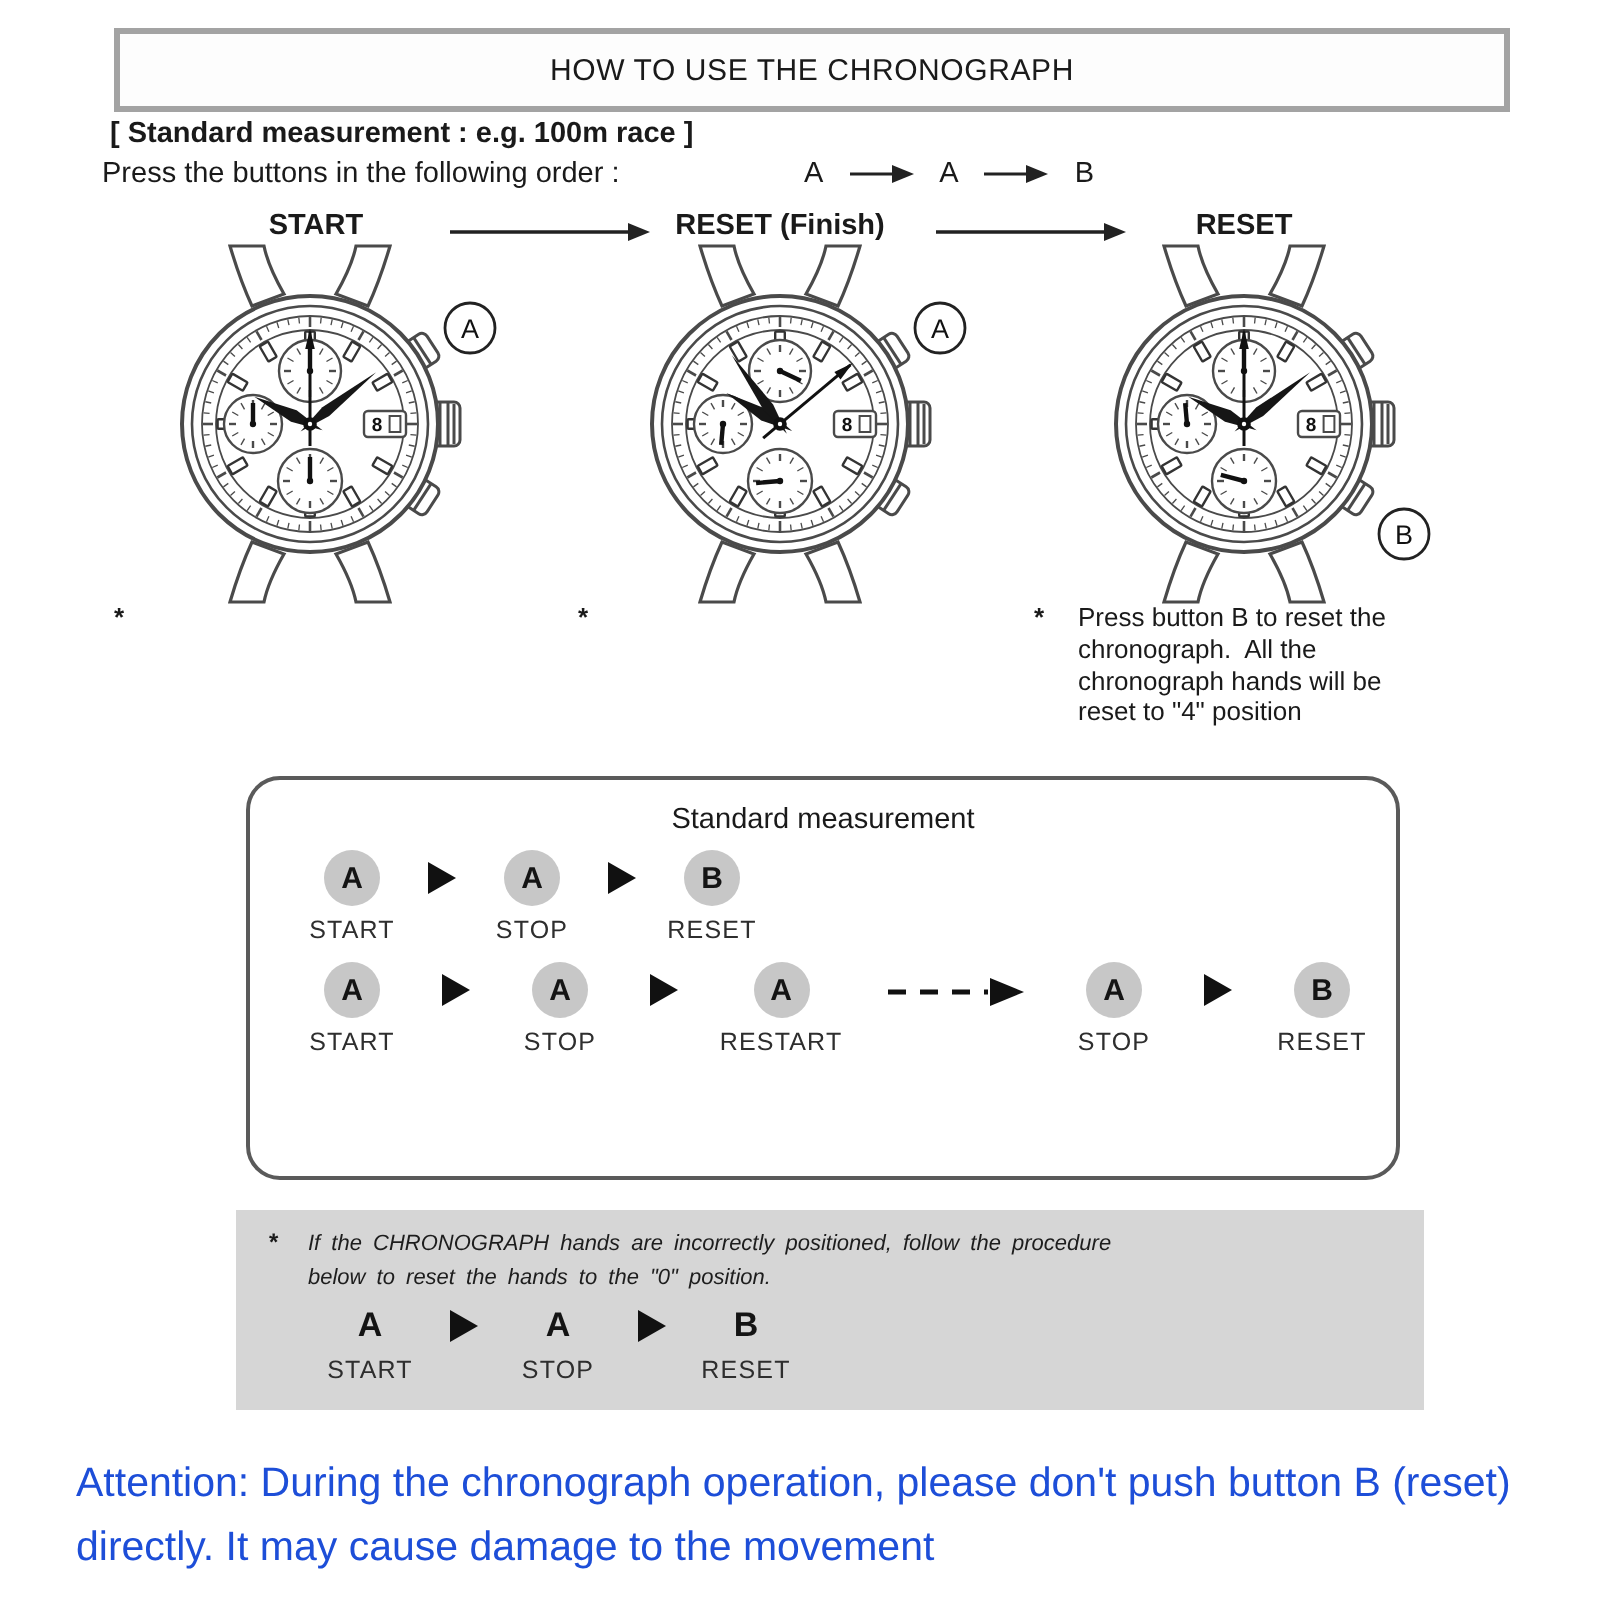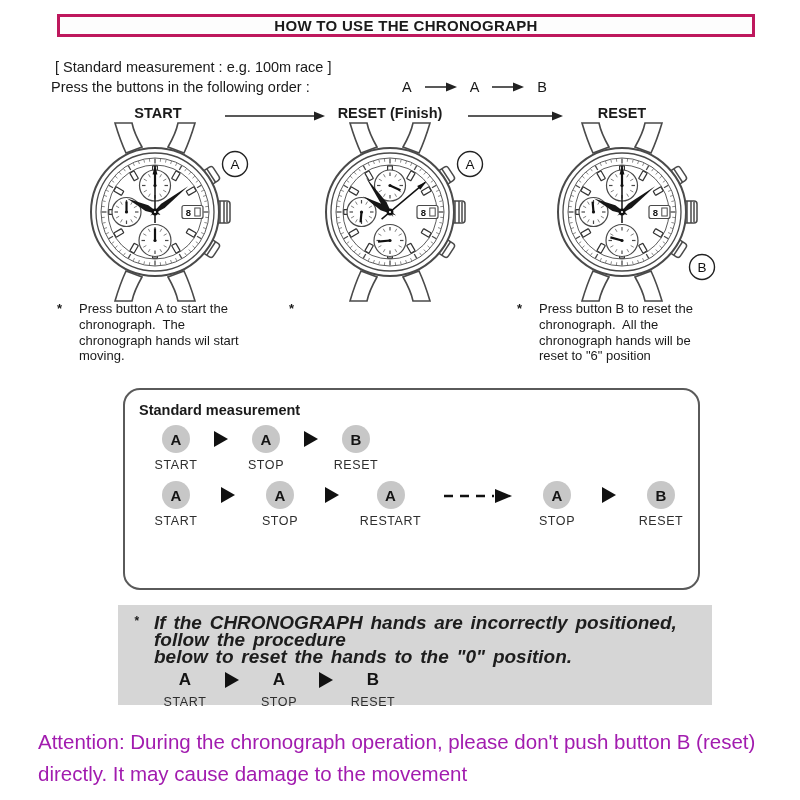--- a/index.html
+++ b/index.html
@@ -1,23 +1,23 @@
 <!DOCTYPE html>
 <html><head>
 <meta charset="utf-8">
 <style>
   html,body{margin:0;padding:0;background:#ffffff;}
   body{width:800px;height:800px;font-family:"Liberation Sans","DejaVu Sans",sans-serif;color:#1a1a1a;}
   .page{position:relative;width:800px;height:800px;background:#fff;overflow:hidden;}
 
-  .title-box{position:absolute;left:57px;top:14px;width:698px;height:23px;border:3px solid #be185d;
+  .title-box{position:absolute;left:57px;top:14px;width:698px;height:42px;border:3px solid #a3a3a3;
     box-sizing:border-box;display:flex;align-items:center;justify-content:center;
-    font-size:15px;font-weight:bold;letter-spacing:.3px;background:#fdfdfd;}
-
-  .section-heading{position:absolute;left:55px;top:59px;font-size:14.5px;font-weight:normal;}
+    font-size:15px;font-weight:normal;letter-spacing:.3px;background:#fdfdfd;}
+
+  .section-heading{position:absolute;left:55px;top:59px;font-size:14.5px;font-weight:bold;}
   .intro-text{position:absolute;left:51px;top:79px;font-size:14.5px;}
   .intro-seq{position:absolute;left:402px;top:78px;display:flex;align-items:center;column-gap:13px;height:18px;}
   .intro-letter{font-size:14.5px;}
 
   .step-label{position:absolute;top:105px;font-size:14.5px;font-weight:bold;text-align:center;}
   .sl0{left:110px;width:96px;}
   .sl1{left:328px;width:124px;}
   .sl2{left:582px;width:80px;}
   .hdr-arrow{position:absolute;top:110px;line-height:0;}
   .ha1{left:225px;} .ha2{left:468px;}
@@ -25,45 +25,45 @@
   .watch{position:absolute;top:120px;width:172px;height:184px;line-height:0;}
   .w0{left:79px;} .w1{left:314px;} .w2{left:546px;}
 
   .note{position:absolute;top:301px;display:flex;}
   .n0{left:57px;width:200px;} .n1{left:289px;width:200px;} .n2{left:517px;width:200px;}
   .note .ast{width:22px;font-size:13px;font-weight:bold;flex:0 0 22px;}
   .note p{margin:0;font-size:13px;line-height:15.8px;white-space:pre-wrap;}
 
   .measure-box{position:absolute;left:123px;top:388px;width:577px;height:202px;box-sizing:border-box;
     border:2px solid #5a5a5a;border-radius:17px;padding:10px 14px 0 14px;background:#fff;}
-  .mb-heading{font-size:14.5px;font-weight:bold;margin:2px 0 7px 0;}
+  .mb-heading{font-size:14.5px;font-weight:normal;margin:2px 0 7px 0;text-align:center;}
 
   .seq{display:flex;align-items:flex-start;margin-left:14px;}
   .seq-row1{column-gap:15px;margin-bottom:9px;}
   .seq-row2{column-gap:22px;}
   .seq-gray{column-gap:17px;margin-left:28px;margin-top:5px;}
   .seq-item{display:flex;flex-direction:column;align-items:center;row-gap:5px;min-width:46px;}
   .seq-btn.circle{width:28px;height:28px;border-radius:50%;background:#c7c7c7;color:#141414;
     font-weight:bold;font-size:15px;display:flex;align-items:center;justify-content:center;}
   .seq-btn.plain{font-size:17px;font-weight:bold;height:20px;display:flex;align-items:center;color:#141414;}
   .seq-label{font-size:12.5px;color:#2e2e2e;letter-spacing:.6px;}
   .tri-arrow{width:0;height:0;border-top:8px solid transparent;border-bottom:8px solid transparent;
     border-left:14px solid #111;}
   .seq-row1 .tri-arrow,.seq-row2 .tri-arrow{margin-top:6px;}
   .seq-gray .tri-arrow{margin-top:2px;}
   .dash-arrow{margin-top:7px;line-height:0;}
 
   .gray-box{position:absolute;left:118px;top:605px;width:594px;height:100px;box-sizing:border-box;
     background:#d6d6d6;padding:9px 16px;}
   .gb-note{display:flex;font-style:italic;}
   .gb-note .ast{width:20px;flex:0 0 20px;font-size:12px;font-weight:bold;}
-  .gb-note p{margin:0;font-size:19px;line-height:17px;white-space:pre-wrap;word-spacing:2.5px;color:#1d1d1d;font-weight:bold;}
+  .gb-note p{margin:0;font-size:11px;line-height:17px;white-space:pre-wrap;word-spacing:2.5px;color:#1d1d1d;}
 
   .attention{position:absolute;left:38px;top:726px;width:752px;font-size:20.5px;line-height:31.5px;
-    color:#a21caf;white-space:pre-wrap;}
+    color:#1d4ed8;white-space:pre-wrap;}
 </style>
 </head>
 <body>
 
 <div class="page">
 
   <div class="title-box">
     <span>HOW TO USE THE CHRONOGRAPH</span>
   </div>
 
@@ -655,34 +655,30 @@
       <circle cx="76" cy="92" r="3.4" fill="#111"></circle>
         <circle cx="76" cy="92" r="1.1" fill="#fff"></circle>
         <g>
       <circle cx="156" cy="147" r="12.5" fill="#fff" stroke="#222" stroke-width="1.4"></circle>
       <text x="156" y="151.8" font-size="13.5" text-anchor="middle" fill="#111" font-family="'Liberation Sans','DejaVu Sans',sans-serif">B</text>
         </g>
       </svg></div>
 
   <div class="note n0">
     <span class="ast">*</span>
-    <p>Press button A to start the
-chronograph.  The
-chronograph hands wil start
-moving.</p>
   </div>
   <div class="note n1">
     <span class="ast">*</span>
   </div>
   <div class="note n2">
     <span class="ast">*</span>
     <p>Press button B to reset the
 chronograph.  All the
 chronograph hands will be
-reset to "6" position</p>
+reset to "4" position</p>
   </div>
 
   <div class="measure-box">
     <div class="mb-heading">Standard measurement</div>
     <div class="seq seq-row1">
         <div class="seq-item">
           <div class="seq-btn circle">A</div>
           <div class="seq-label">START</div>
         </div>
         <div class="tri-arrow"></div>

